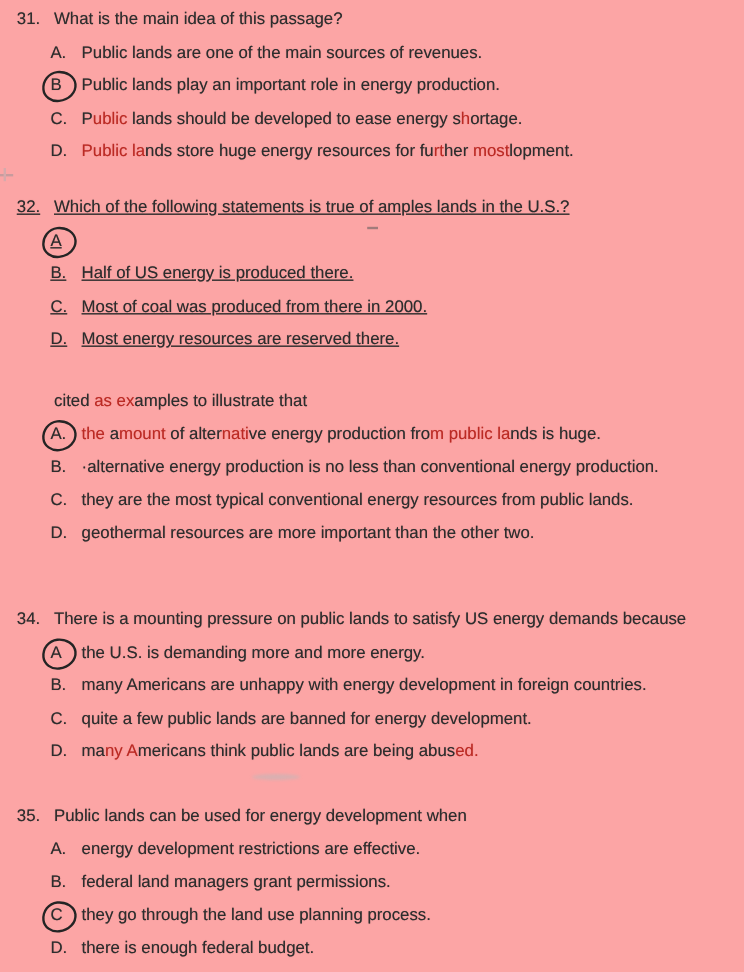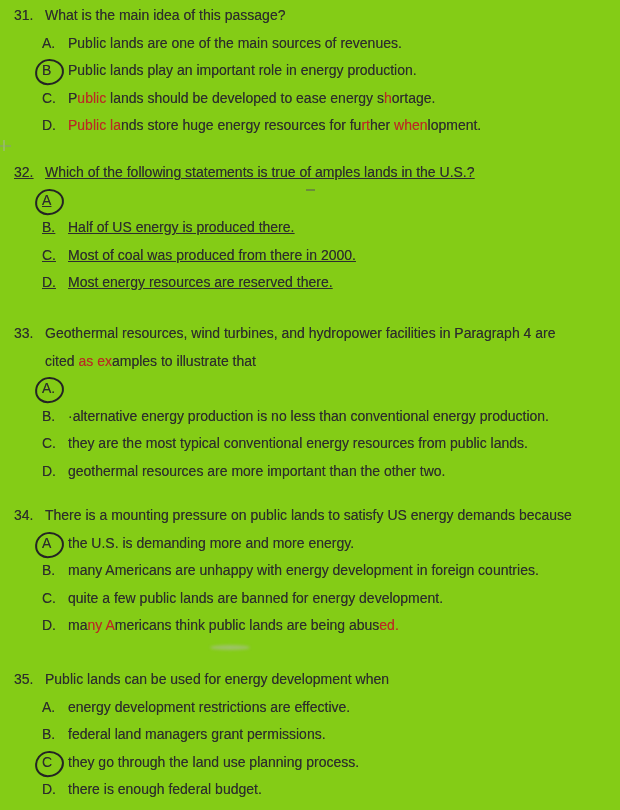--- a/index.html
+++ b/index.html
@@ -8,21 +8,21 @@
     width: 620px; height: 810px;
     background: #ffffff;
     font-family: "Liberation Sans", sans-serif;
     font-size: 14px;
     color: #2d2d2d;
   }
   .sheet {
     position: relative;
     width: 620px; height: 810px;
     overflow: hidden;
-    background: #84cc16;
+    background: #fca5a5;
     text-shadow: 0 0 0.6px rgba(40,40,40,0.55);
   }
   .q { position: absolute; left: 14px; right: 4px; white-space: nowrap; }
   .q31 { top: 2px; }
   .q32 { top: 159px; text-decoration: underline; }
   .q33 { top: 320px; }
   .q34 { top: 502px; }
   .q35 { top: 666px; }
   .line { display: flex; line-height: 27.5px; }
   .qnum { flex: none; width: 31px; }
@@ -73,21 +73,21 @@
       <div class="line opt">
         <span class="lcell"><span class="circle"></span><span class="letter">B</span></span>
         <span class="otext"><span>Public lands play an important role in energy production.</span></span>
       </div>
       <div class="line opt">
         <span class="lcell"><span class="letter">C.</span></span>
         <span class="otext"><span>P</span><span class="red">ublic</span><span> lands should be developed to ease energy s</span><span class="red">h</span><span>ortage.</span></span>
       </div>
       <div class="line opt">
         <span class="lcell"><span class="letter">D.</span></span>
-        <span class="otext"><span class="red">Public la</span><span>nds store huge energy resources for fu</span><span class="red">rt</span><span>her </span><span class="red">when</span><span>lopment.</span></span>
+        <span class="otext"><span class="red">Public la</span><span>nds store huge energy resources for fu</span><span class="red">rt</span><span>her </span><span class="red">most</span><span>lopment.</span></span>
       </div>
     </div>
     <div class="q q32">
       <div class="line">
         <span class="qnum">32.</span>
         <span class="ptext"><span>Which of the following statements is true of amples lands in the U.S.?</span></span>
       </div>
       <div class="line opt">
         <span class="lcell"><span class="circle"></span><span class="letter">A</span></span>
       </div>
@@ -99,29 +99,26 @@
         <span class="lcell"><span class="letter">C.</span></span>
         <span class="otext"><span>Most of coal was produced from there in 2000.</span></span>
       </div>
       <div class="line opt">
         <span class="lcell"><span class="letter">D.</span></span>
         <span class="otext"><span>Most energy resources are reserved there.</span></span>
       </div>
     </div>
     <div class="q q33">
       <div class="line">
-        <span class="qnum">33.</span>
-        <span class="ptext"><span>Geothermal resources, wind turbines, and hydropower facilities in Paragraph 4 are</span></span>
-      </div>
-      <div class="line">
         <span class="qnum"></span>
         <span class="ptext"><span>cited </span><span class="red">as</span><span> </span><span class="red">ex</span><span>amples to illustrate that</span></span>
       </div>
       <div class="line opt">
         <span class="lcell"><span class="circle"></span><span class="letter">A.</span></span>
+        <span class="otext"><span class="red">the</span><span> a</span><span class="red">mount</span><span> of alter</span><span class="red">nati</span><span>ve energy production fro</span><span class="red">m</span><span> </span><span class="red">public</span><span> </span><span class="red">la</span><span>nds is huge.</span></span>
       </div>
       <div class="line opt">
         <span class="lcell"><span class="letter">B.</span></span>
         <span class="otext"><span>·alternative energy production is no less than conventional energy production.</span></span>
       </div>
       <div class="line opt">
         <span class="lcell"><span class="letter">C.</span></span>
         <span class="otext"><span>they are the most typical conventional energy resources from public lands.</span></span>
       </div>
       <div class="line opt">

